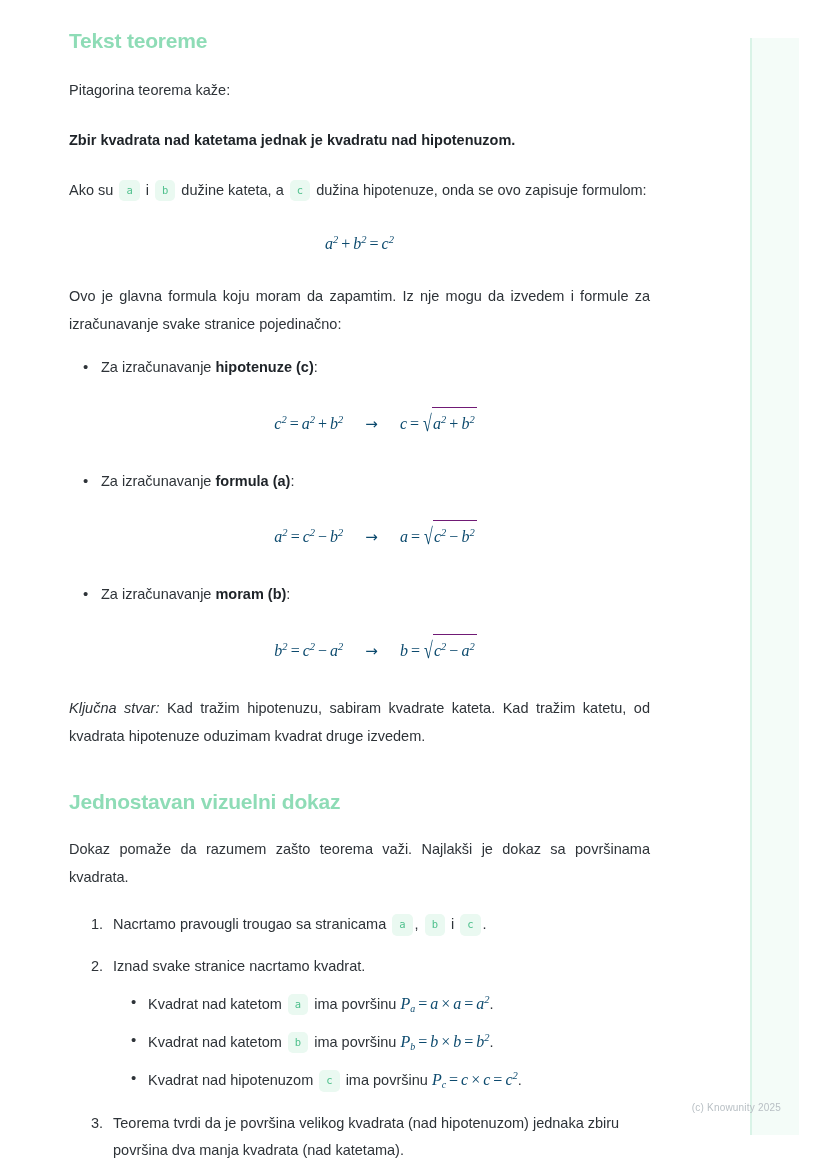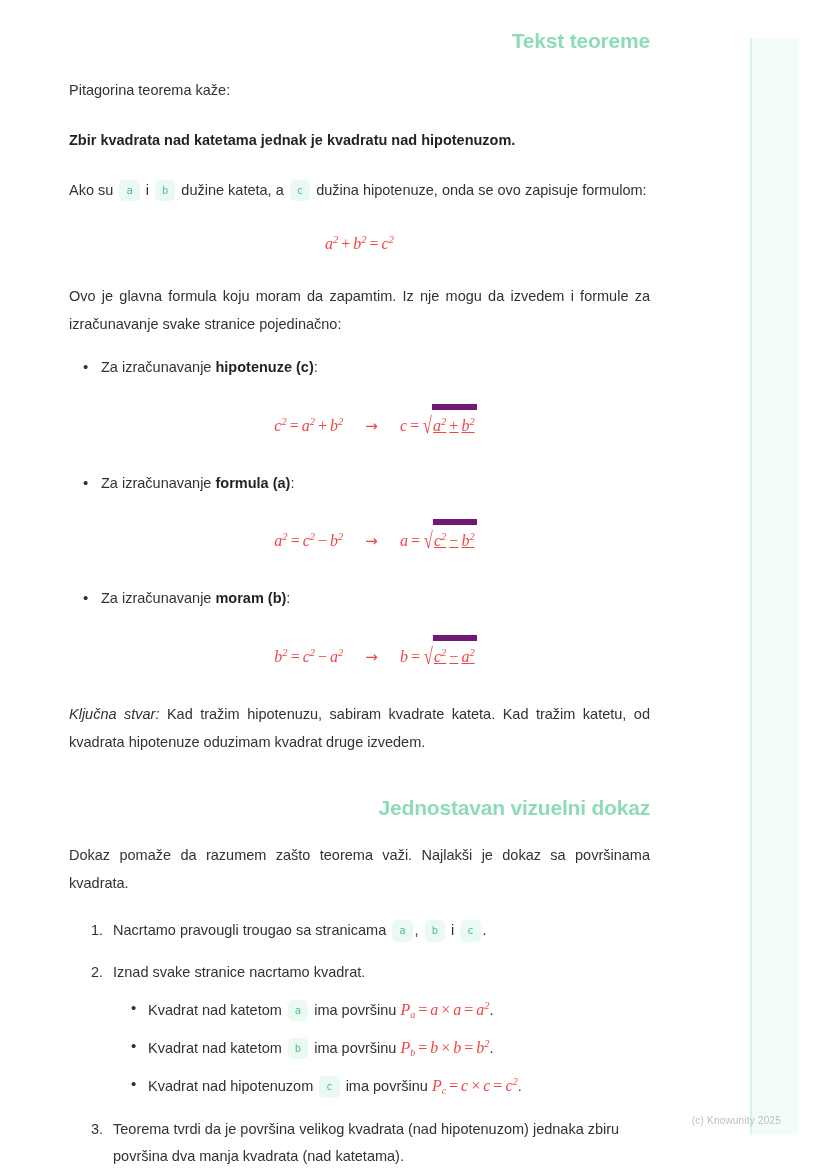--- a/index.html
+++ b/index.html
@@ -38,21 +38,20 @@
     padding: 28px 178px 0 69px;
   }
 
   h2.section-heading {
     font-size: 21px;
     font-weight: bold;
     color: #8edcb6;
     margin: 0 0 24px 0;
     letter-spacing: -0.2px;
     line-height: 1.2;
-    text-align: right;
   }
   h2.section-heading.second {
     margin-top: 38px;
     margin-bottom: 22px;
   }
 
   p.para {
     font-size: 14.5px;
     line-height: 1.92;
     margin: 0 0 16px 0;
@@ -83,21 +82,21 @@
     border-radius: 5px;
     vertical-align: 1px;
     margin: 0 2px;
   }
 
   
   .math {
     font-family: "Liberation Serif", serif;
     font-style: italic;
     font-size: 16px;
-    color: #ef4444;
+    color: #0c4a6e;
     white-space: nowrap;
     margin-top: 48px;
   }
   .math .op { font-style: normal; padding: 0 3px; }
   .math sup { font-size: 0.66em; font-style: italic; vertical-align: super; line-height: 0; }
   .math sub { font-size: 0.62em; font-style: italic; vertical-align: -0.28em; line-height: 0; }
   .math .arrow {
     font-style: normal;
     padding: 0 22px;
     font-family: "DejaVu Sans", sans-serif;
@@ -106,24 +105,23 @@
   .sqrt { display: inline-block; position: relative; white-space: nowrap; }
   .sqrt > .radical {
     font-style: normal;
     font-size: 20px;
     display: inline-block;
     transform: scaleX(0.8) scaleY(1.15);
     vertical-align: -1px;
   }
   .sqrt > .rad-body {
     display: inline-block;
-    border-top: 6px solid #701a75;
+    border-top: 1px solid #701a75;
     padding: 1px 2px 0 1px;
     margin-left: -1px;
-    text-decoration: underline;
   }
 
   .display-math {
     text-align: center;
     margin: 30px 0 30px 0;
   }
   .display-math.tight { margin: 22px 0 26px 0; }
 
   ul.bullets {
     margin: 0;
@@ -187,21 +185,21 @@
     left: 0;
     top: -1px;
     font-size: 15px;
     color: #2e3338;
   }
   ul.sub-bullets > li:last-child { margin-bottom: 0; }
 
   .watermark {
     position: absolute;
     right: 47px;
-    bottom: 45px;
+    bottom: 58px;
     font-size: 10px;
     color: #b8bfc4;
     letter-spacing: 0.2px;
     white-space: nowrap;
   }
 </style>
 </head>
 <body>
 
 <div class="side-panel"></div>

